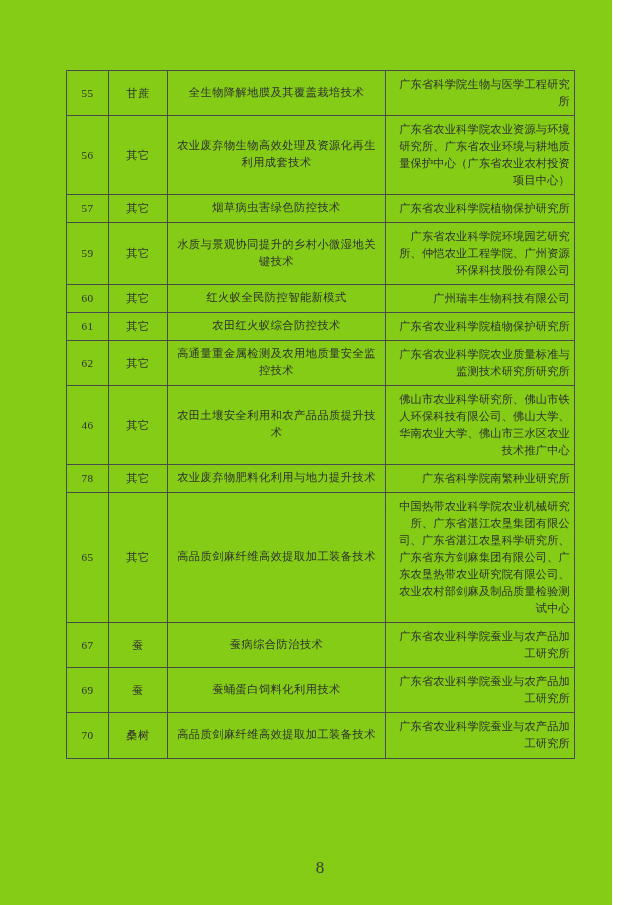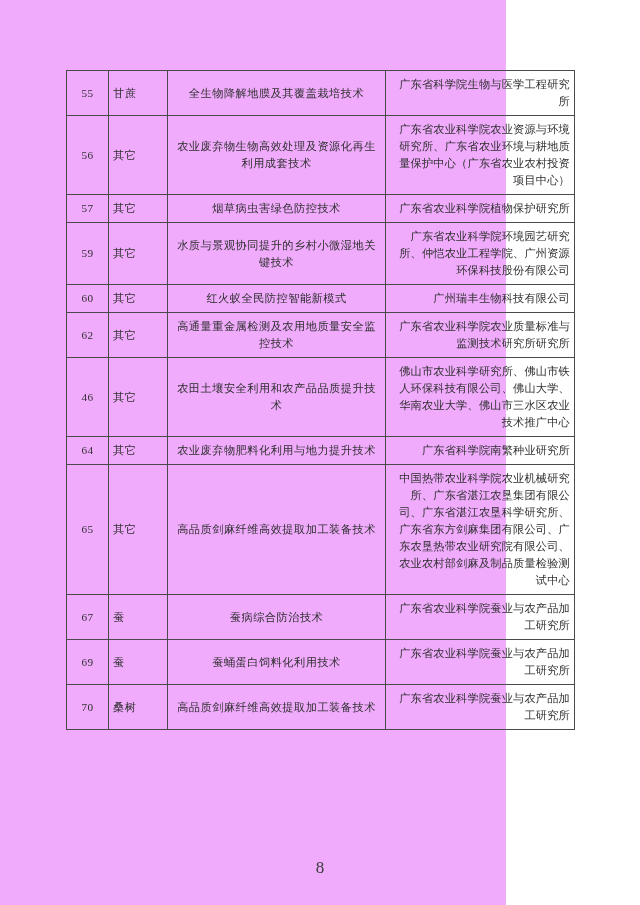--- a/index.html
+++ b/index.html
@@ -13,23 +13,23 @@
     font-family: "Liberation Serif", "DejaVu Serif", serif;
     color: #2b2b2b;
     position: relative;
     overflow: hidden;
   }
 
   .page {
     position: absolute;
     left: 0;
     top: 0;
-    width: 506px;
+    width: 612px;
     height: 905px;
-    background: #f0abfc;
+    background: #84cc16;
   }
 
   .table-wrap {
     position: absolute;
     left: 66px;
     top: 70px;
     width: 508px;
   }
 
   table.tech-table {
@@ -54,27 +54,28 @@
   col.c-org    { width: 189px; }
 
   td.num {
     text-align: center;
     font-family: "Liberation Serif", "DejaVu Serif", serif;
     font-size: 11.5px;
     letter-spacing: 0.3px;
   }
 
   td.cat {
-    text-align: left;
+    text-align: center;
     letter-spacing: 0.6px;
   }
 
   td.name {
     text-align: center;
     letter-spacing: 0.5px;
+    font-family: Liberation Mono, monospace;
   }
 
   td.org {
     text-align: right;
     letter-spacing: 0.2px;
     padding-left: 6px;
     padding-right: 5px;
   }
 
   .page-number {
@@ -126,33 +127,39 @@
             <td class="name">水质与景观协同提升的乡村小微湿地关键技术</td>
             <td class="org">广东省农业科学院环境园艺研究所、仲恺农业工程学院、广州资源环保科技股份有限公司</td>
           </tr>
           <tr>
             <td class="num">60</td>
             <td class="cat">其它</td>
             <td class="name">红火蚁全民防控智能新模式</td>
             <td class="org">广州瑞丰生物科技有限公司</td>
           </tr>
           <tr>
+            <td class="num">61</td>
+            <td class="cat">其它</td>
+            <td class="name">农田红火蚁综合防控技术</td>
+            <td class="org">广东省农业科学院植物保护研究所</td>
+          </tr>
+          <tr>
             <td class="num">62</td>
             <td class="cat">其它</td>
             <td class="name">高通量重金属检测及农用地质量安全监控技术</td>
             <td class="org">广东省农业科学院农业质量标准与监测技术研究所研究所</td>
           </tr>
           <tr>
             <td class="num">46</td>
             <td class="cat">其它</td>
             <td class="name">农田土壤安全利用和农产品品质提升技术</td>
             <td class="org">佛山市农业科学研究所、佛山市铁人环保科技有限公司、佛山大学、华南农业大学、佛山市三水区农业技术推广中心</td>
           </tr>
           <tr>
-            <td class="num">64</td>
+            <td class="num">78</td>
             <td class="cat">其它</td>
             <td class="name">农业废弃物肥料化利用与地力提升技术</td>
             <td class="org">广东省科学院南繁种业研究所</td>
           </tr>
           <tr>
             <td class="num">65</td>
             <td class="cat">其它</td>
             <td class="name">高品质剑麻纤维高效提取加工装备技术</td>
             <td class="org">中国热带农业科学院农业机械研究所、广东省湛江农垦集团有限公司、广东省湛江农垦科学研究所、广东省东方剑麻集团有限公司、广东农垦热带农业研究院有限公司、农业农村部剑麻及制品质量检验测试中心</td>
           </tr>

